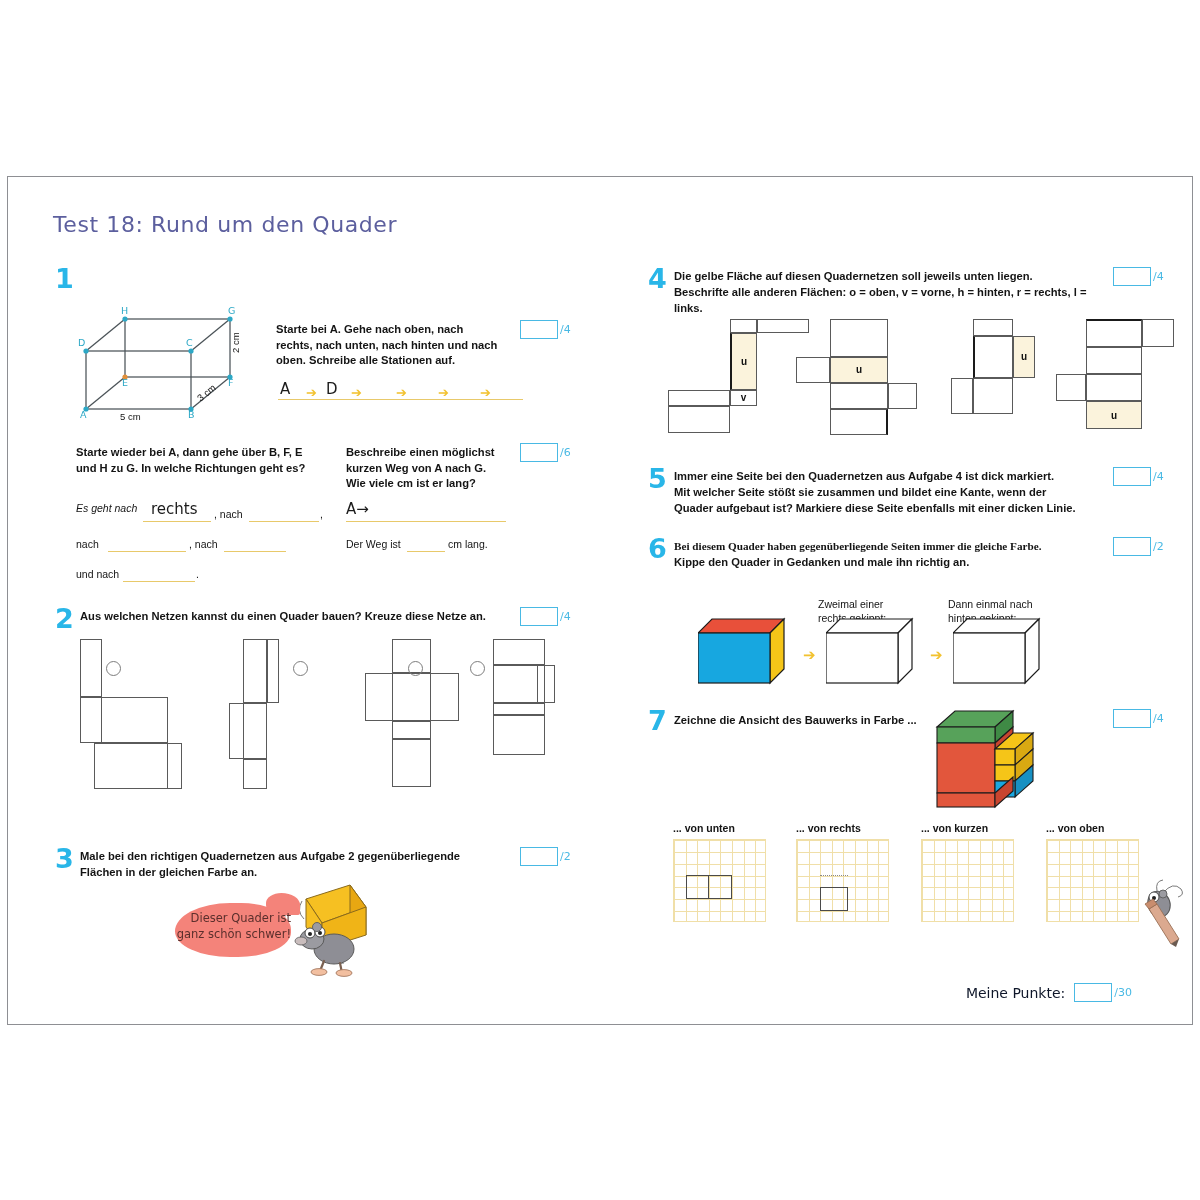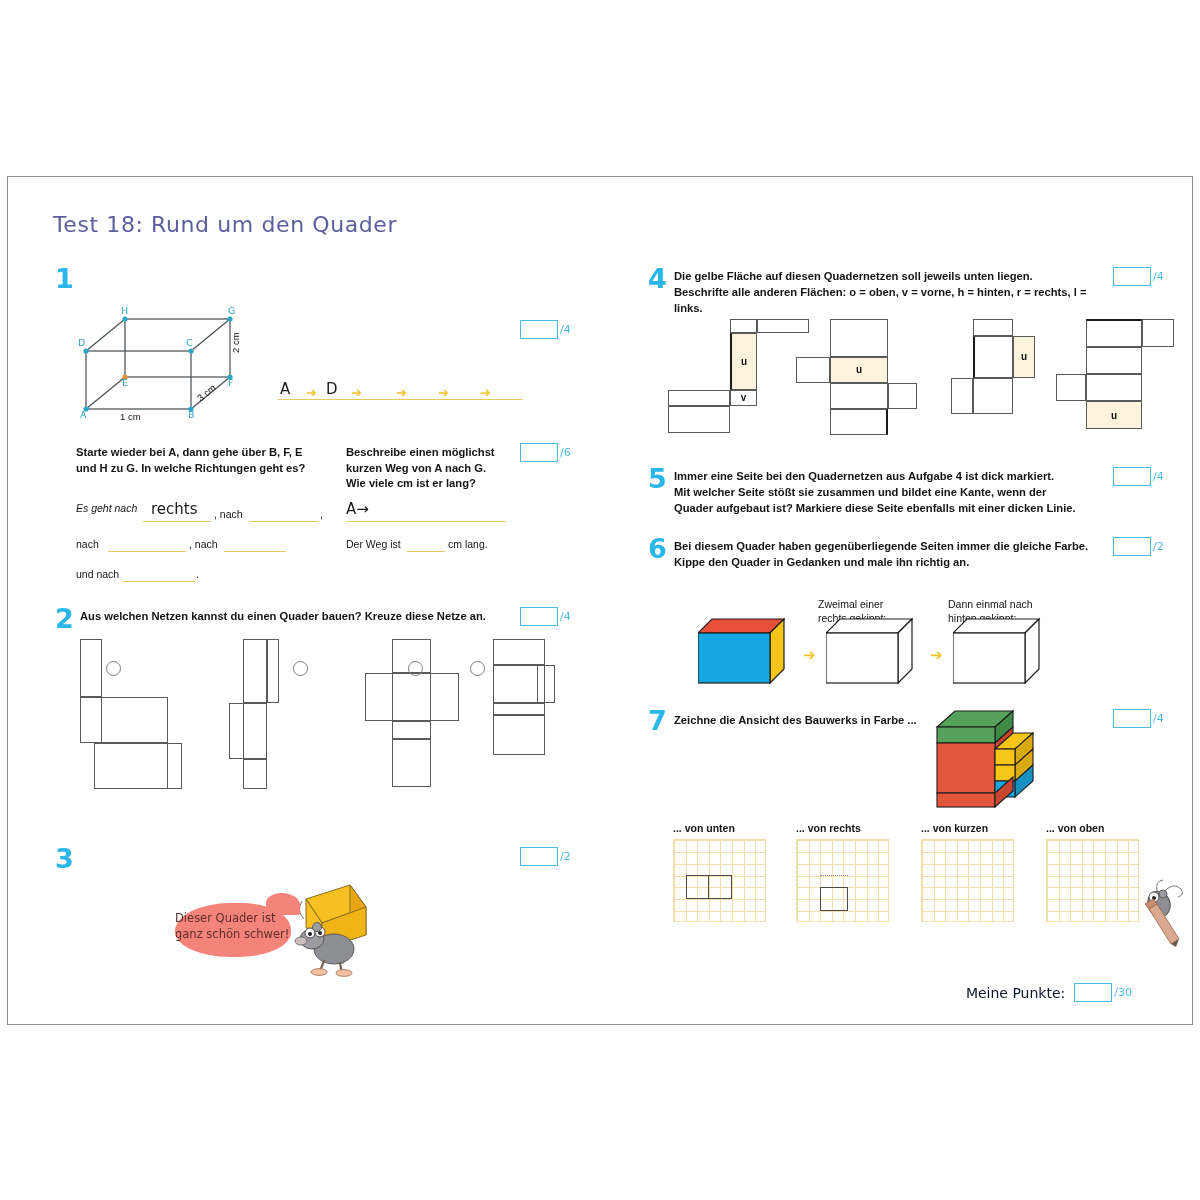--- a/index.html
+++ b/index.html
@@ -46,21 +46,21 @@
   
   .grid{position:absolute;width:93px;height:83px;background:
      repeating-linear-gradient(to right,#f0dfa8 0 1px,transparent 1px 11.6px),
      repeating-linear-gradient(to bottom,#f0dfa8 0 1px,transparent 1px 11.85px);
      border:1px solid #f0dfa8;box-sizing:border-box;}
   .gshape{position:absolute;border:1.6px solid #4a4a4a;box-sizing:border-box;}
   .gdash{position:absolute;border-top:1.4px dotted #8a8a8a;}
 
   
   .bubble{position:absolute;background:#f4837a;border-radius:50% 45% 48% 50%/55% 52% 48% 50%;}
-  .btxt{position:absolute;font-size:11.5px;color:#5b2f2c;text-align:left;line-height:16px;
+  .btxt{position:absolute;font-size:11.5px;color:#5b2f2c;text-align:right;line-height:16px;
         font-family:"DejaVu Sans",sans-serif;}
 
   .foot{position:absolute;right:60px;bottom:22px;display:flex;align-items:center;}
   .foot .ft{font-size:14px;color:#0f172a;margin-right:9px;font-family:"DejaVu Sans",sans-serif;}
 </style>
 </head>
 <body>
 
 <div class="page">
 <div class="inner">
@@ -91,25 +91,26 @@
       <circle cx="47" cy="68" r="2.6" fill="#e2903a"></circle>
     </svg>
     <div class="vlab" style="left:2px;top:100px;">A</div>
     <div class="vlab" style="left:110px;top:100px;">B</div>
     <div class="vlab" style="left:108px;top:28px;">C</div>
     <div class="vlab" style="left:0px;top:28px;">D</div>
     <div class="vlab" style="left:44px;top:68px;">E</div>
     <div class="vlab" style="left:150px;top:68px;">F</div>
     <div class="vlab" style="left:150px;top:-4px;">G</div>
     <div class="vlab" style="left:43px;top:-4px;">H</div>
-    <div class="dim" style="left:42px;top:102px;">1 cm</div>
+    <div class="dim" style="left:42px;top:102px;">5 cm</div>
     <div class="dim" style="left:118px;top:78px;transform:rotate(-39deg);">3 cm</div>
     <div class="dim" style="left:152px;top:44px;transform:rotate(-90deg);transform-origin:left top;">2 cm</div>
   </div>
 
+  <div class="qtext" style="left:268px;top:145px;width:225px;">Starte bei A. Gehe nach oben, nach rechts, nach unten, nach hinten und nach oben. Schreibe alle Stationen auf.</div>
   <div class="score" style="left:512px;top:143px;">
     <div class="bx"></div>
     <div class="pt">/4</div>
   </div>
 
   <div style="position:absolute;left:270px;top:203px;width:245px;height:22px;">
     <div class="hand" style="position:absolute;left:2px;top:0;font-size:15px;">A</div>
     <div class="hand" style="position:absolute;left:48px;top:0;font-size:15px;">D</div>
     <div class="arrw" style="left:28px;top:6px;">➔</div>
     <div class="arrw" style="left:73px;top:6px;">➔</div>
@@ -185,20 +186,21 @@
   <div class="net" style="left:485px;top:462px;">
     <div class="cell" style="left:0;top:0;width:52px;height:26px;"></div>
     <div class="cell" style="left:0;top:26px;width:52px;height:38px;"></div>
     <div class="cell" style="left:44px;top:26px;width:18px;height:38px;"></div>
     <div class="cell" style="left:0;top:64px;width:52px;height:12px;"></div>
     <div class="cell" style="left:0;top:76px;width:52px;height:40px;"></div>
   </div>
   <div class="circ" style="left:462px;top:484px;"></div>
 
   <div class="qnum" style="left:47px;top:668px;">3</div>
+  <div class="qtext" style="left:72px;top:672px;width:420px;">Male bei den richtigen Quadernetzen aus Aufgabe 2 gegenüberliegende Flächen in der gleichen Farbe an.</div>
   <div class="score" style="left:512px;top:670px;">
     <div class="bx"></div>
     <div class="pt">/2</div>
   </div>
 
   <div class="net" style="left:280px;top:700px;width:110px;height:100px;">
     <svg width="110" height="100" viewBox="0 0 110 100">
       <g stroke="#8a6a1c" stroke-width="1" fill="#f6c022">
         <polygon points="18,22 62,8 78,30 34,46"></polygon>
       </g>
@@ -287,21 +289,21 @@
   <div class="qnum" style="left:640px;top:288px;">5</div>
   <div class="qtext" style="left:666px;top:292px;width:430px;">Immer eine Seite bei den Quadernetzen aus Aufgabe 4 ist dick markiert.</div>
   <div class="qtext" style="left:666px;top:308px;width:430px;">Mit welcher Seite stößt sie zusammen und bildet eine Kante, wenn der</div>
   <div class="qtext" style="left:666px;top:324px;width:440px;">Quader aufgebaut ist? Markiere diese Seite ebenfalls mit einer dicken Linie.</div>
   <div class="score" style="left:1105px;top:290px;">
     <div class="bx"></div>
     <div class="pt">/4</div>
   </div>
 
   <div class="qnum" style="left:640px;top:358px;">6</div>
-  <div class="qtext" style="left:666px;top:362px;width:440px;">Bei diesem Quader haben gegenüberliegende Seiten immer die gleiche Farbe.</div>
+  <div class="qtext" style="left:666px;top:362px;width:440px;font-family:Liberation Serif, serif;">Bei diesem Quader haben gegenüberliegende Seiten immer die gleiche Farbe.</div>
   <div class="qtext" style="left:666px;top:378px;width:440px;">Kippe den Quader in Gedanken und male ihn richtig an.</div>
   <div class="score" style="left:1105px;top:360px;">
     <div class="bx"></div>
     <div class="pt">/2</div>
   </div>
 
   <div class="small" style="left:810px;top:420px;">Zweimal einer</div>
   <div class="small" style="left:810px;top:434px;">rechts gekippt:</div>
   <div class="small" style="left:940px;top:420px;">Dann einmal nach</div>
   <div class="small" style="left:940px;top:434px;">hinten gekippt:</div>

